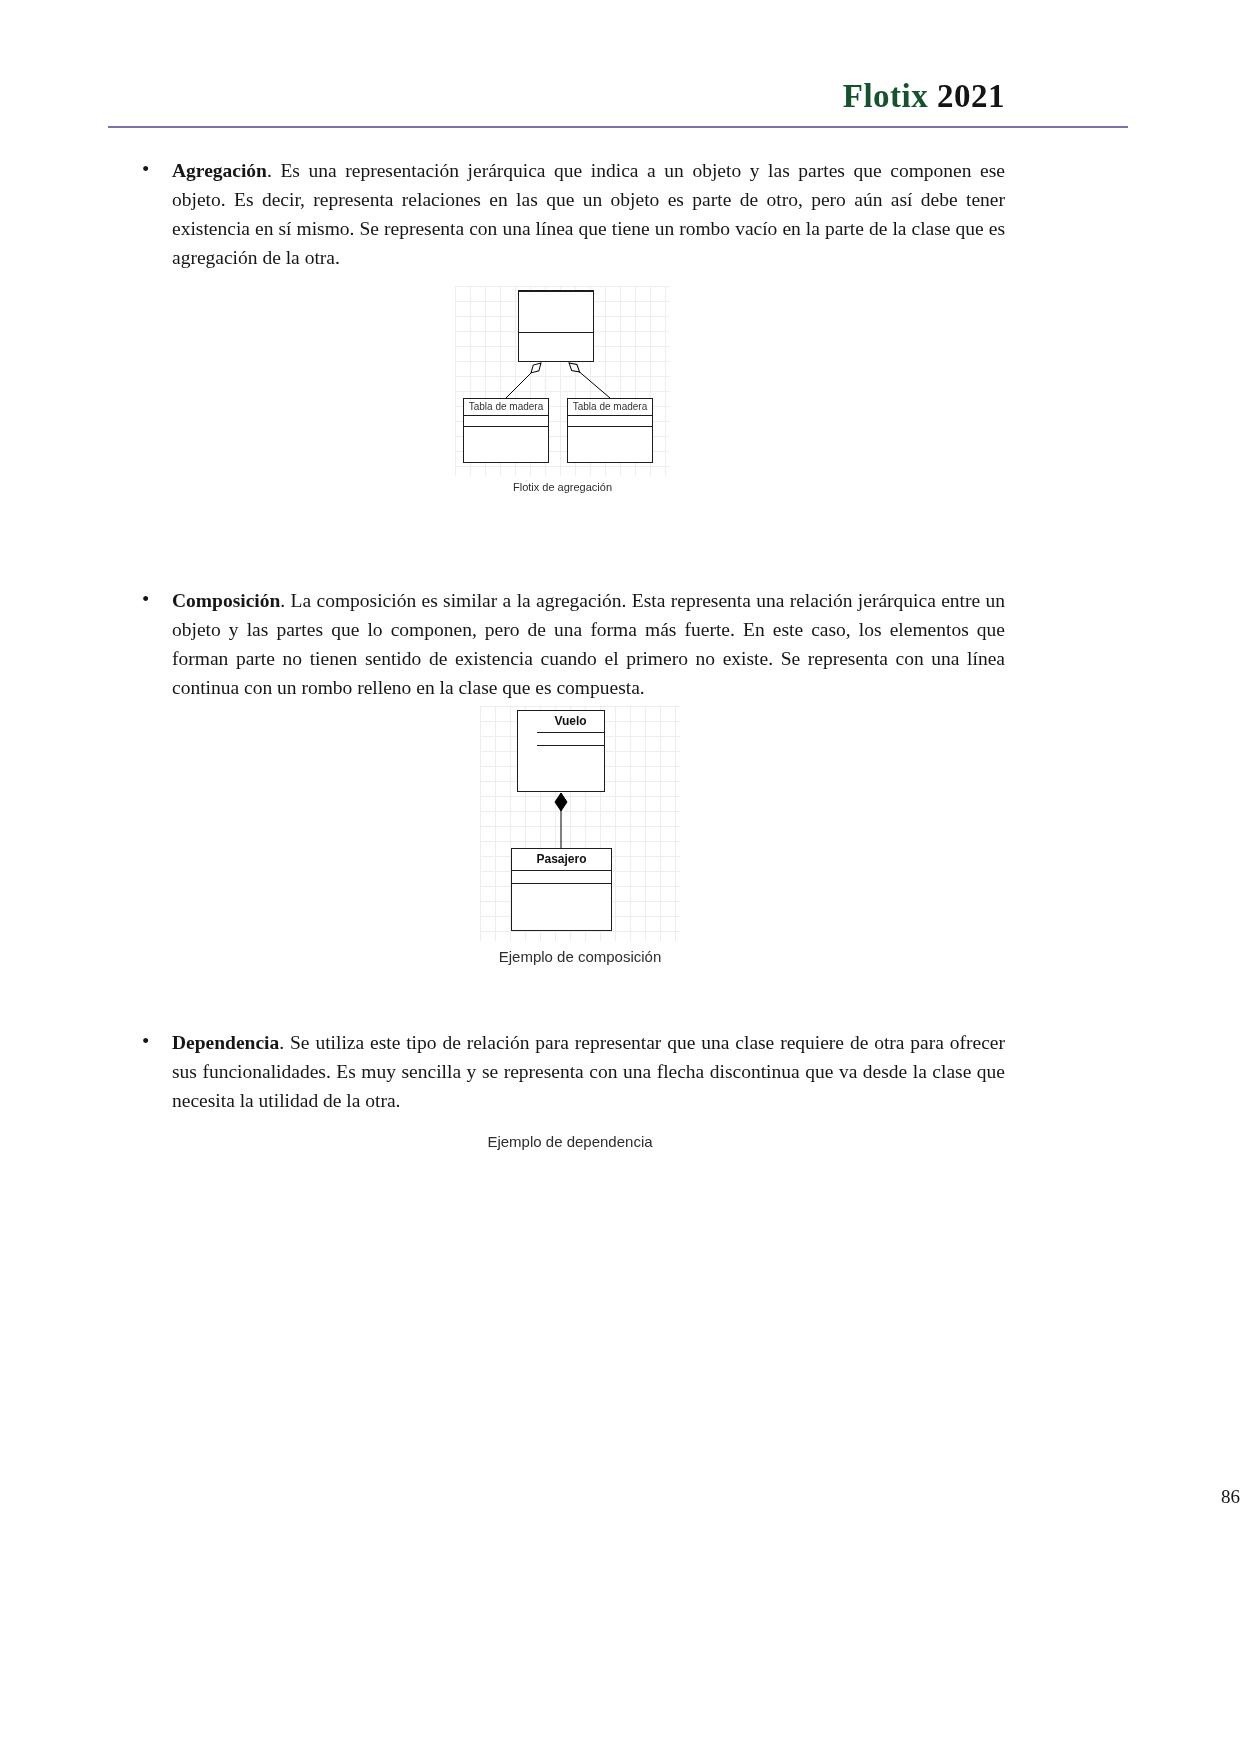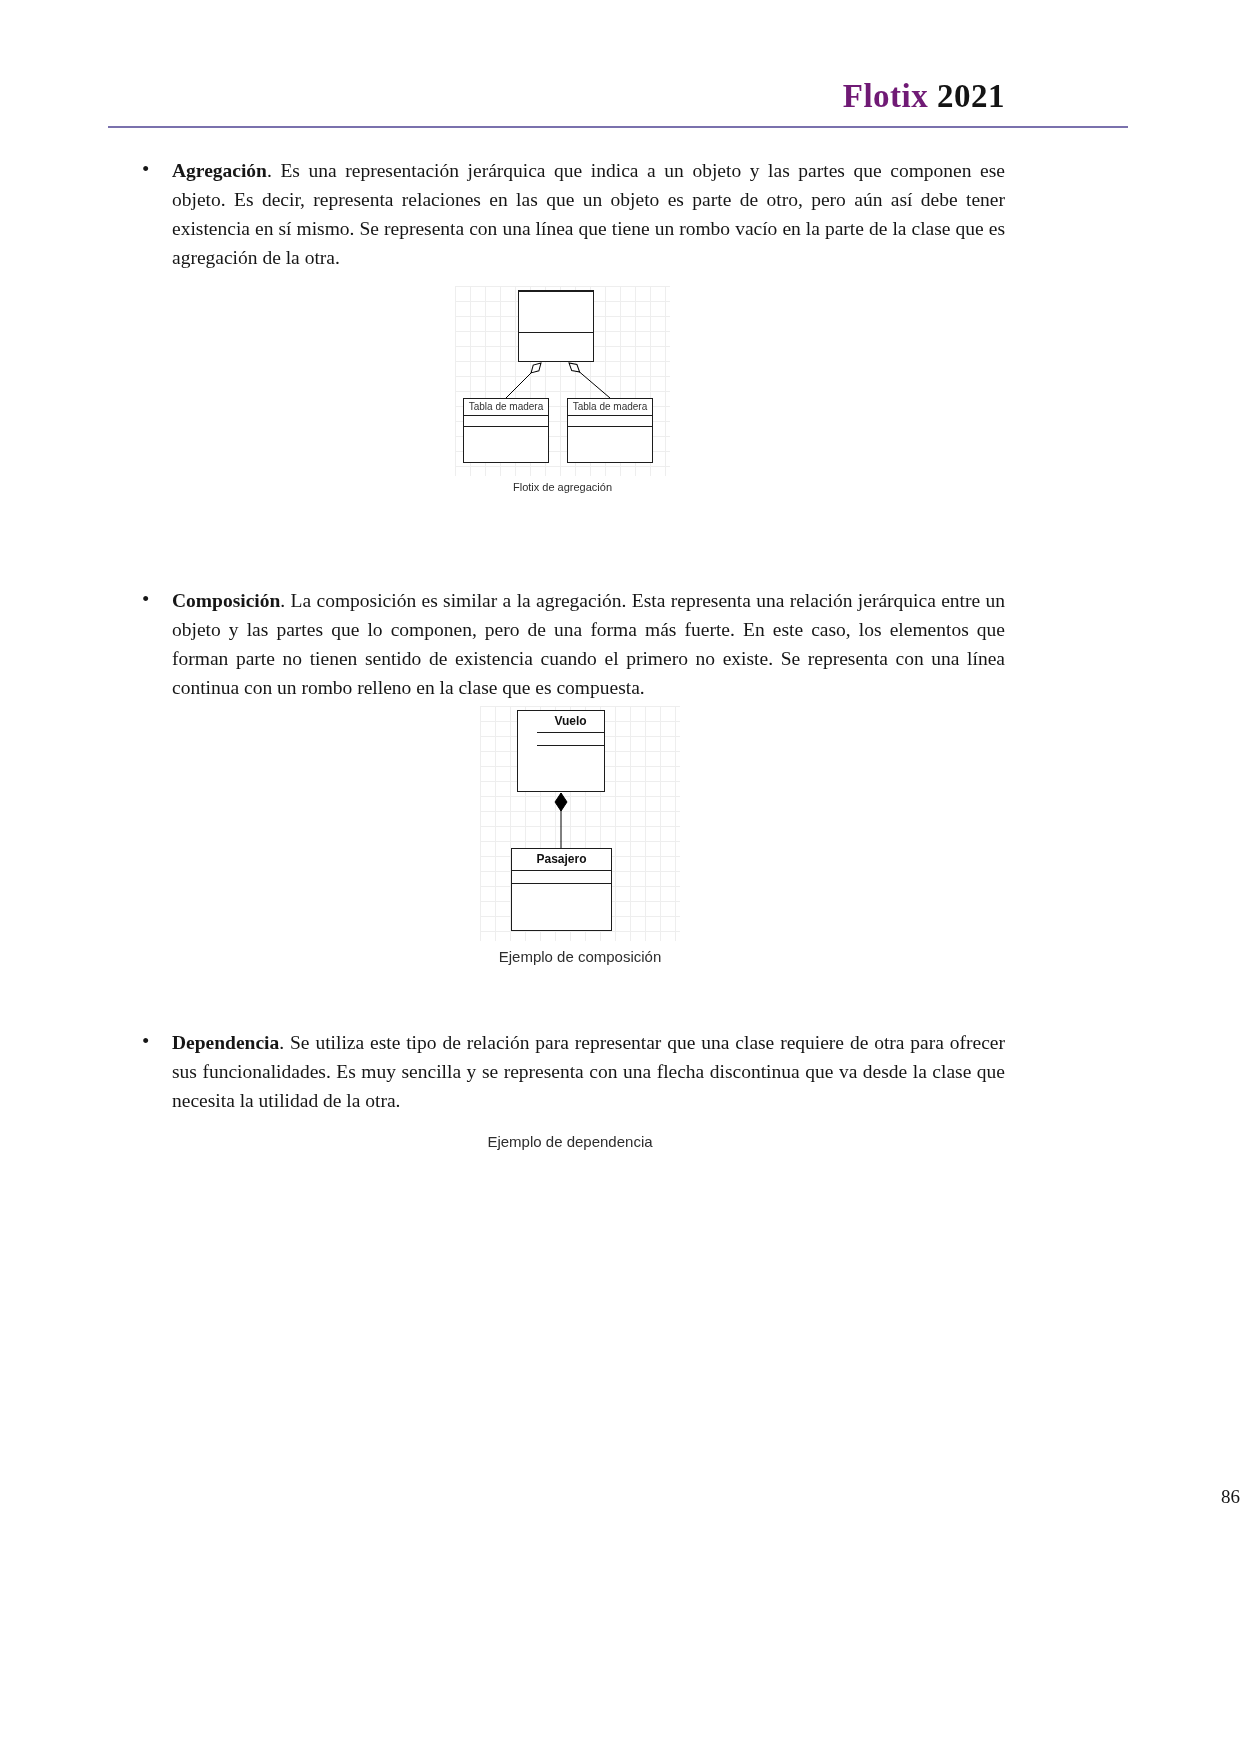--- a/index.html
+++ b/index.html
@@ -15,21 +15,21 @@
 
   
   .header-title {
     position: absolute;
     top: 78px; left: 108px; width: 897px;
     text-align: right;
     font-size: 33px;
     font-weight: bold;
     letter-spacing: 0.5px;
   }
-  .brand { color: #701a75; }
+  .brand { color: #14532d; }
   .year  { color: #141414; }
   .header-rule {
     position: absolute;
     top: 126px; left: 108px; width: 1020px; height: 2px;
     background: #7a71ad;
   }
 
   
   .bullet {
     position: absolute;

